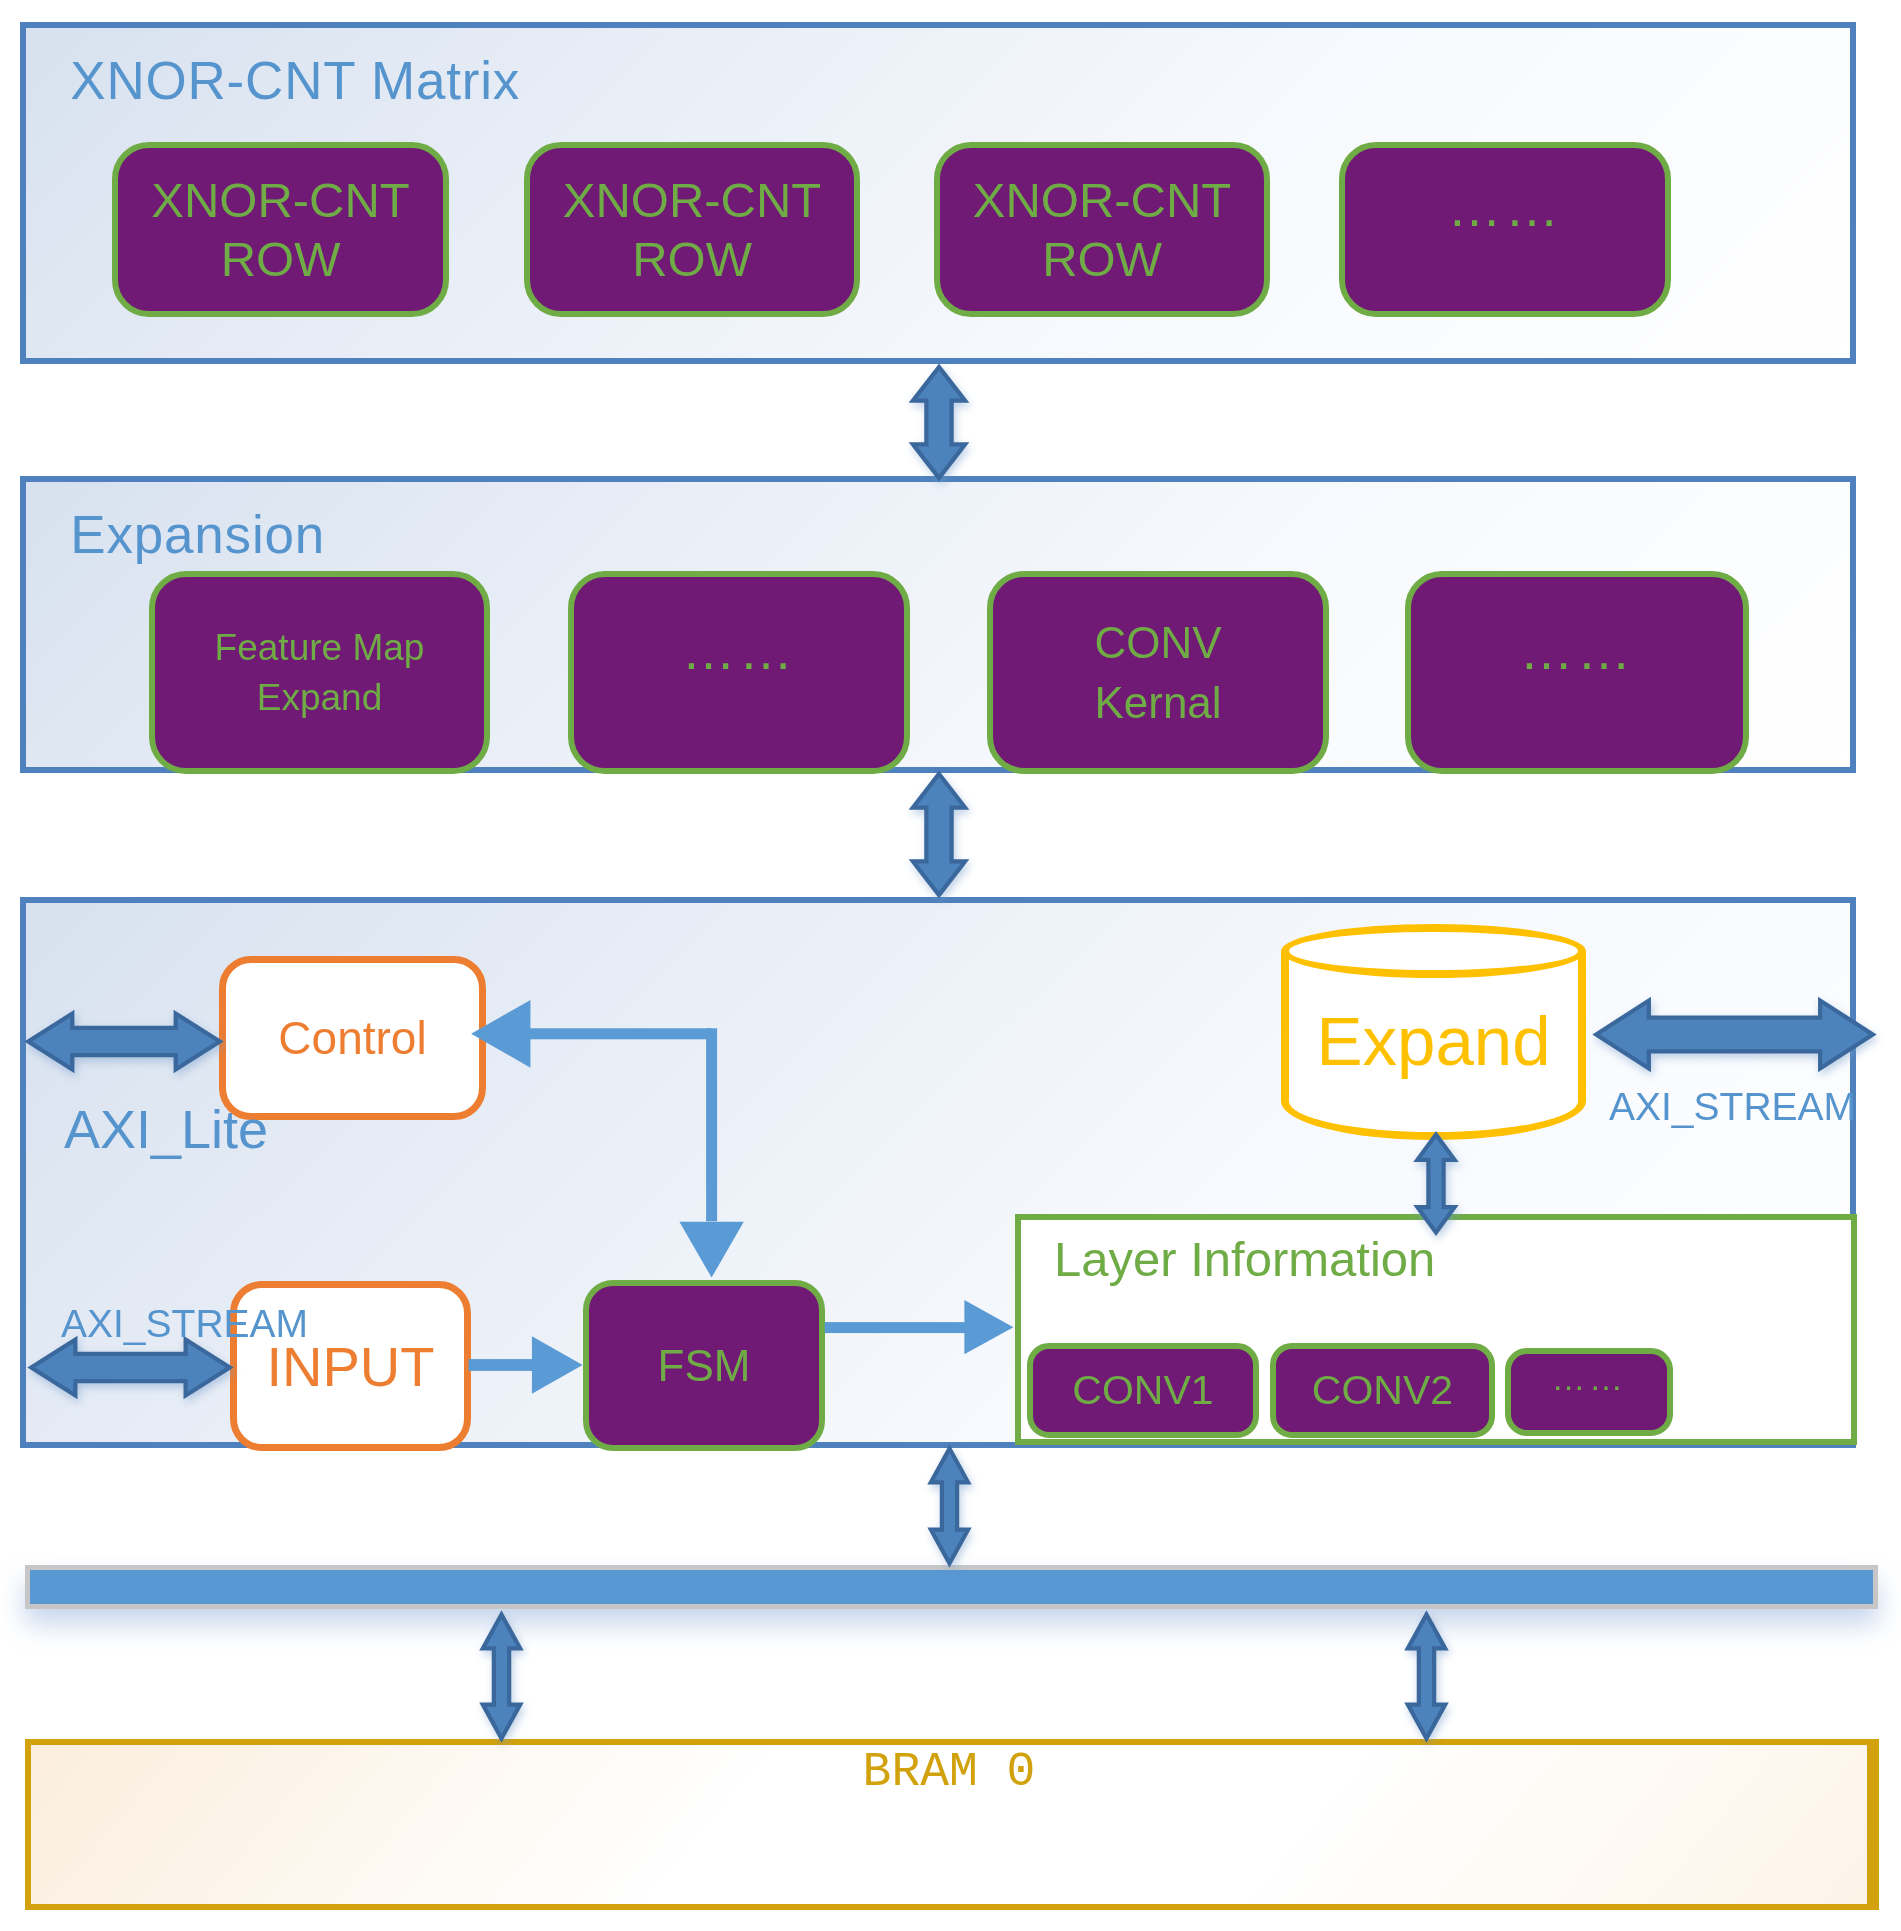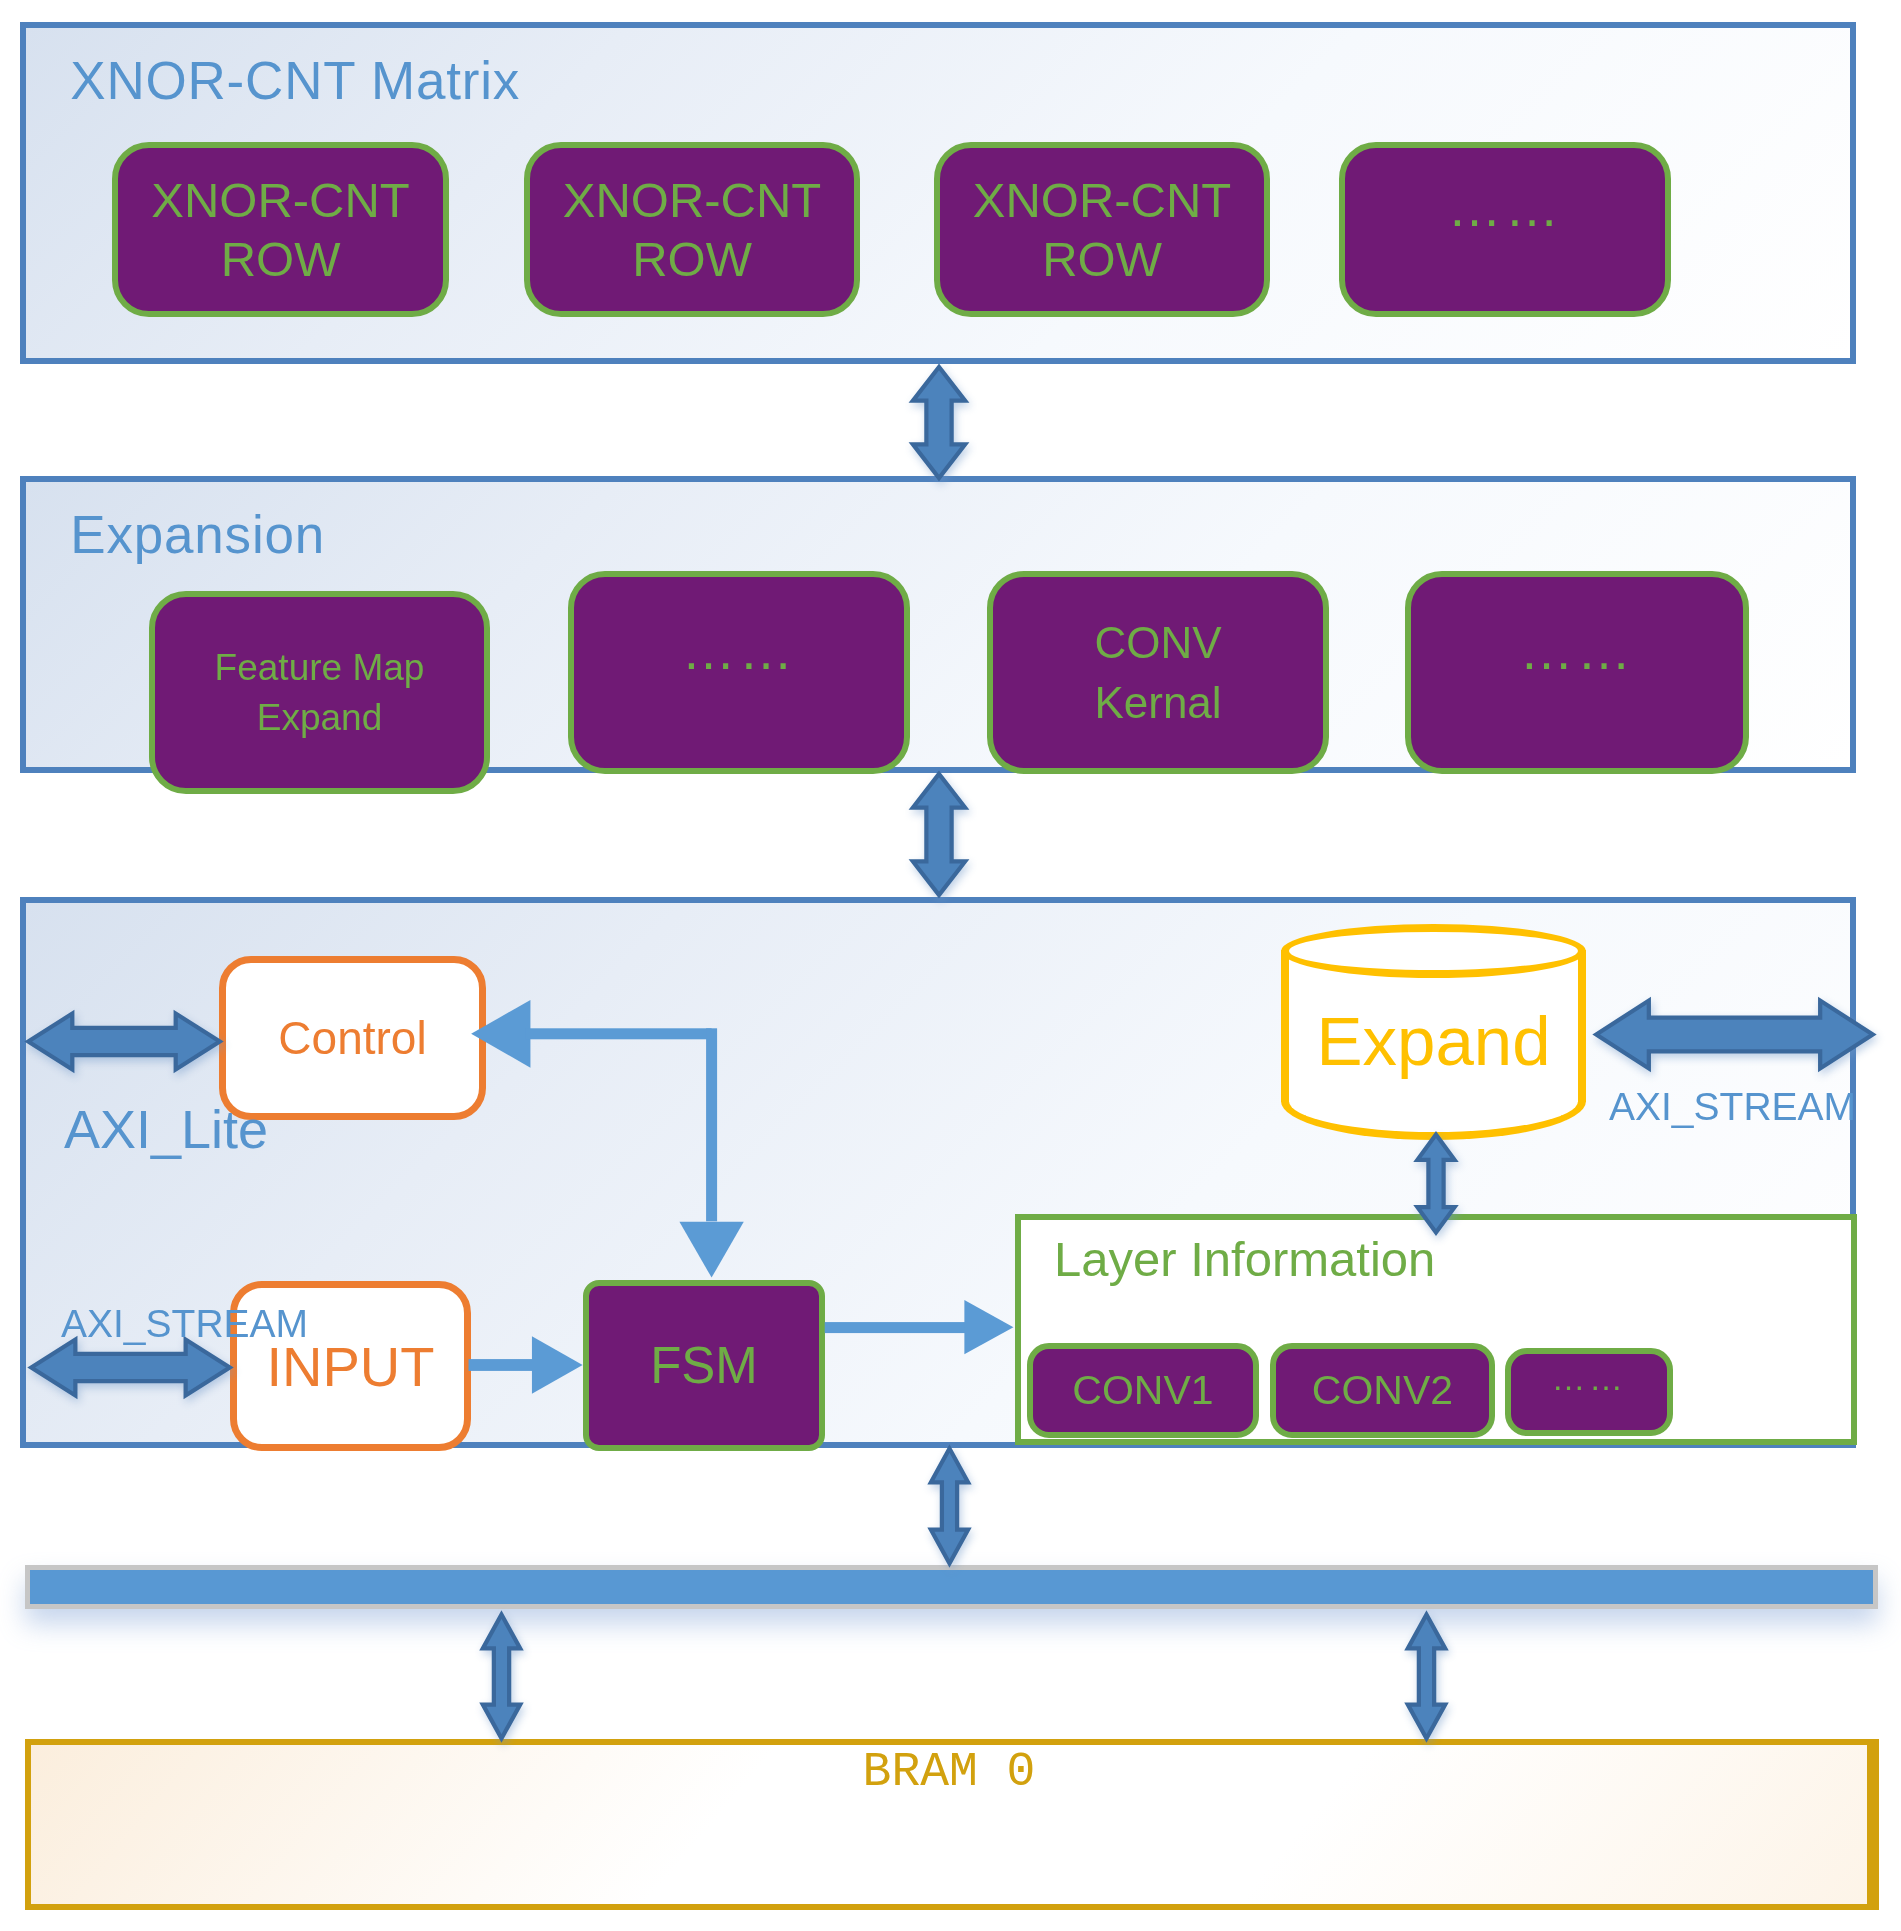--- a/index.html
+++ b/index.html
@@ -101,21 +101,21 @@
       <span>ROW</span>
     </div>
 </div>
 <div class="gbox" style="left:1339px;top:142px;width:332px;height:175px;font-size:54px;">
   <span class="dots">……</span>
 </div>
 
 <div class="panel" style="left:20.3px;top:476px;width:1836px;height:297px;">
   <div class="panel-title">Expansion</div>
 </div>
-<div class="gbox z20" style="left:149px;top:571px;width:341px;height:203px;font-size:37px;line-height:1.35;margin-top:20px;">
+<div class="gbox z20" style="left:149px;top:571px;width:341px;height:203px;font-size:37px;line-height:1.35;">
   <div class="two-line">
       <span>Feature Map</span>
       <span>Expand</span>
     </div>
 </div>
 <div class="gbox z20" style="left:568px;top:571px;width:342px;height:203px;font-size:54px;">
   <span class="dots">……</span>
 </div>
 <div class="gbox z20" style="left:987px;top:571px;width:342px;height:203px;font-size:44px;line-height:1.35;">
   <div class="two-line">
@@ -144,21 +144,21 @@
 <div class="gbox z20" style="left:1505px;top:1348px;width:168px;height:88px;font-size:34px;border-width:6px;border-radius:22px;">
   <span class="dots">……</span>
 </div>
 
 <div class="obox z20" style="left:219px;top:956px;width:267px;height:164px;font-size:46px;">
   <span>Control</span>
 </div>
 <div class="obox z20" style="left:230px;top:1281px;width:241px;height:170px;font-size:56px;">
   <span>INPUT</span>
 </div>
-<div class="gbox z20" style="left:583px;top:1280px;width:242px;height:171px;font-size:51px;border-radius:16px;">
+<div class="gbox z20" style="left:583px;top:1280px;width:242px;height:171px;font-size:44px;border-radius:30px;">
   <span>FSM</span>
 </div>
 
 <svg class="arrow dark-arrow" style="left:907px;top:363px;" width="64" height="119" viewBox="0 0 76 140">
   <path d="M38,4 L7,44 L23,44 L23,96 L7,96 L38,136 L69,96 L53,96 L53,44 L69,44 Z"></path>
 </svg>
 
 <svg class="arrow dark-arrow" style="left:907px;top:770px;" width="64" height="129" viewBox="0 0 76 152">
   <path d="M38,4 L7,44 L23,44 L23,108 L7,108 L38,148 L69,108 L53,108 L53,44 L69,44 Z"></path>
 </svg>

